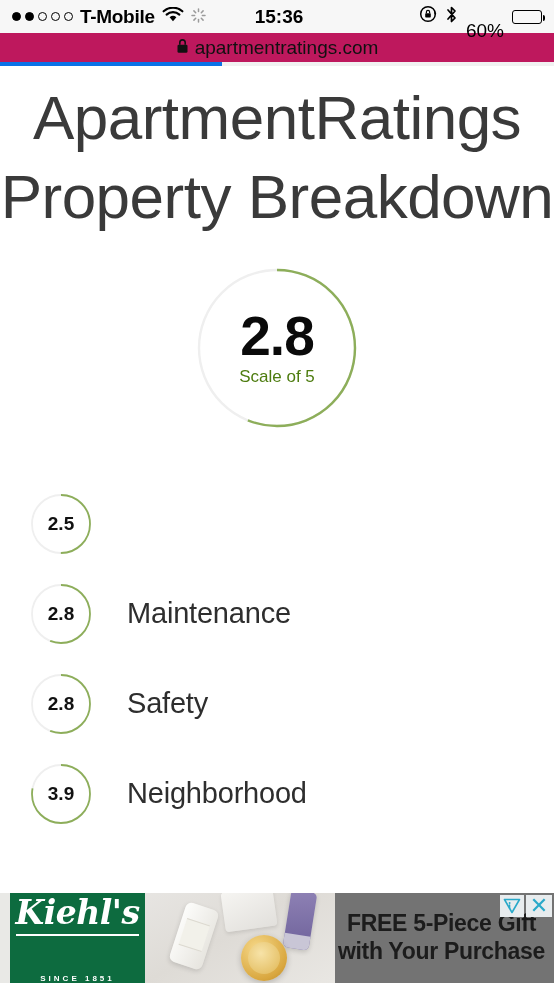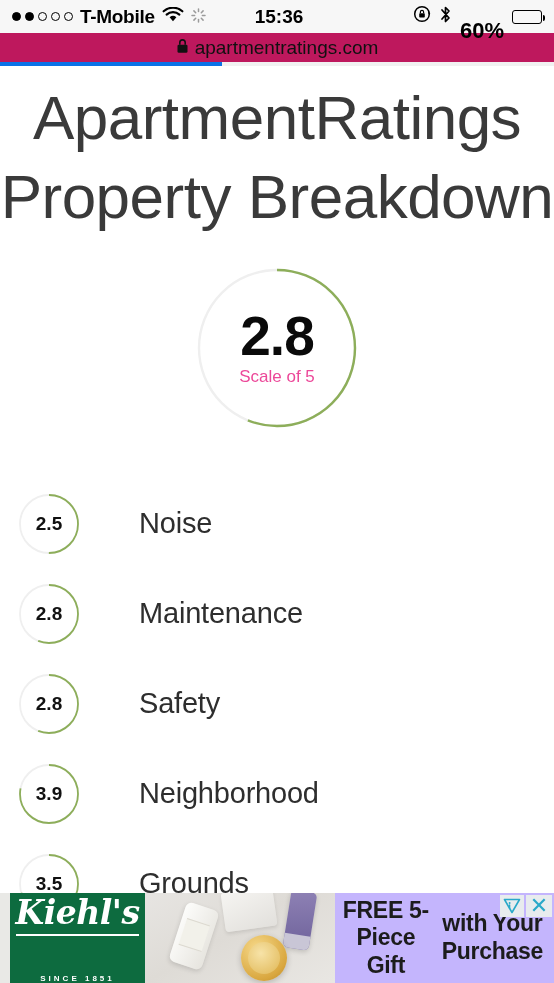--- a/index.html
+++ b/index.html
@@ -23,21 +23,21 @@
   .sb-left{ display:flex; align-items:center; gap:7px; }
   .dots{ display:flex; align-items:center; gap:4px; }
   .dot{ width:9px; height:9px; border-radius:50%; border:1.6px solid #000; }
   .dot.fill{ background:#000; }
   .carrier{ font-size:19px; font-weight:700; letter-spacing:-.3px; }
   .sb-center{
     position:absolute; left:4px; right:0; text-align:center;
     font-size:19px; font-weight:bold; pointer-events:none;
   }
   .sb-right{ margin-left:auto; display:flex; align-items:center; gap:8px; z-index:2;}
-  .pct{ font-size:22px; font-weight:700;margin-top:28px; }
+  .pct{ font-size:19px; font-weight:400;margin-top:28px; }
   .batt{
     width:30px; height:14px; border:1.6px solid #000; border-radius:3px;
     position:relative; padding:1.5px;
   }
   .batt::after{
     content:""; position:absolute; right:-4px; top:4px;
     width:2.5px; height:6px; background:#000; border-radius:0 2px 2px 0;
   }
   .batt-fill{ height:100%; background:#000; border-radius:1px; }
 
@@ -68,27 +68,27 @@
   .hero-ring svg{ display:block; }
   .hero-inner{
     position:absolute; inset:0;
     display:flex; flex-direction:column;
     align-items:center; justify-content:center;
   }
   .hero-score{
     font-size:55px; font-weight:bold; color:#0a0a0a;
     letter-spacing:-1px; line-height:1;
   }
-  .hero-scale{ font-size:17px; color:#ec4899; margin-top:3px; }
+  .hero-scale{ font-size:17px; color:#4d7c0f; margin-top:3px; }
 
   
   .ratings{ margin-top:48px; }
   .rating-row{
     display:flex; align-items:center;
-    height:90px; padding-left:18px;gap:24px;
+    height:90px; padding-left:30px;
   }
   .mini-ring{ position:relative; width:62px; height:62px; flex:none; }
   .mini-ring svg{ display:block; }
   .mini-score{
     position:absolute; inset:0;
     display:flex; align-items:center; justify-content:center;
     font-size:19px; font-weight:bold; color:#111;
   }
   .rating-label{
     margin-left:35px;
@@ -158,23 +158,23 @@
     background:radial-gradient(circle at 35% 30%,#f6d98a,#d9a73f 70%,#b9882c);
     border-radius:50%;
     box-shadow:0 2px 6px rgba(0,0,0,.2);
   }
   .p-jar::after{
     content:""; position:absolute; left:7px; top:7px;
     width:32px; height:32px; border-radius:50%;
     background:radial-gradient(circle at 40% 35%,#f7e3a8,#e0b755);
   }
   .ad-text{
-    flex:1; display:flex; flex-direction:row;
+    flex:1; display:flex; flex-direction:column;
     align-items:center; justify-content:center;
-    background:#c4b5fd;
+    background:#737373;
     font-size:23px; font-weight:bold; color:#1c1c1c;
     line-height:1.2; letter-spacing:-.3px; text-align:center;
     padding-right:6px;
   }
   .ad-ctrls{
     position:absolute; right:2px; top:2px;
     display:flex; align-items:flex-start; gap:2px;
   }
   .adchoice{
     width:24px; height:22px; background:#e8ecee;
@@ -282,21 +282,20 @@
 
   <div class="ratings" id="ratings-list">
       <div class="rating-row">
         <div class="mini-ring">
           <svg width="62" height="62" viewBox="0 0 62 62">
             <circle cx="31" cy="31" r="29" fill="none" stroke="#efefef" stroke-width="1.8"></circle>
             <circle cx="31" cy="31" r="29" fill="none" stroke="#8dae5a" stroke-width="1.8" transform="rotate(-90 31 31)" stroke-dasharray="182.212373908208" stroke-dashoffset="91.106186954104"></circle>
           </svg>
           <div class="mini-score">2.5</div>
         </div>
-        <div class="rating-label">Noise</div>
       </div>
       <div class="rating-row">
         <div class="mini-ring">
           <svg width="62" height="62" viewBox="0 0 62 62">
             <circle cx="31" cy="31" r="29" fill="none" stroke="#efefef" stroke-width="1.8"></circle>
             <circle cx="31" cy="31" r="29" fill="none" stroke="#8dae5a" stroke-width="1.8" transform="rotate(-90 31 31)" stroke-dasharray="182.212373908208" stroke-dashoffset="80.17344451961154"></circle>
           </svg>
           <div class="mini-score">2.8</div>
         </div>
         <div class="rating-label">Maintenance</div>
@@ -314,30 +313,20 @@
       <div class="rating-row">
         <div class="mini-ring">
           <svg width="62" height="62" viewBox="0 0 62 62">
             <circle cx="31" cy="31" r="29" fill="none" stroke="#efefef" stroke-width="1.8"></circle>
             <circle cx="31" cy="31" r="29" fill="none" stroke="#8dae5a" stroke-width="1.8" transform="rotate(-90 31 31)" stroke-dasharray="182.212373908208" stroke-dashoffset="40.086722259805754"></circle>
           </svg>
           <div class="mini-score">3.9</div>
         </div>
         <div class="rating-label">Neighborhood</div>
       </div>
-      <div class="rating-row">
-        <div class="mini-ring">
-          <svg width="62" height="62" viewBox="0 0 62 62">
-            <circle cx="31" cy="31" r="29" fill="none" stroke="#efefef" stroke-width="1.8"></circle>
-            <circle cx="31" cy="31" r="29" fill="none" stroke="#8dae5a" stroke-width="1.8" transform="rotate(-90 31 31)" stroke-dasharray="182.212373908208" stroke-dashoffset="54.66371217246241"></circle>
-          </svg>
-          <div class="mini-score">3.5</div>
-        </div>
-        <div class="rating-label">Grounds</div>
-      </div>
     </div>
 </div>
 
 <div class="ad">
   <div class="ad-logo">
     <div class="ad-brand">Kiehl's</div>
     <div class="ad-since">SINCE 1851</div>
   </div>
 
   <div class="ad-photo">

